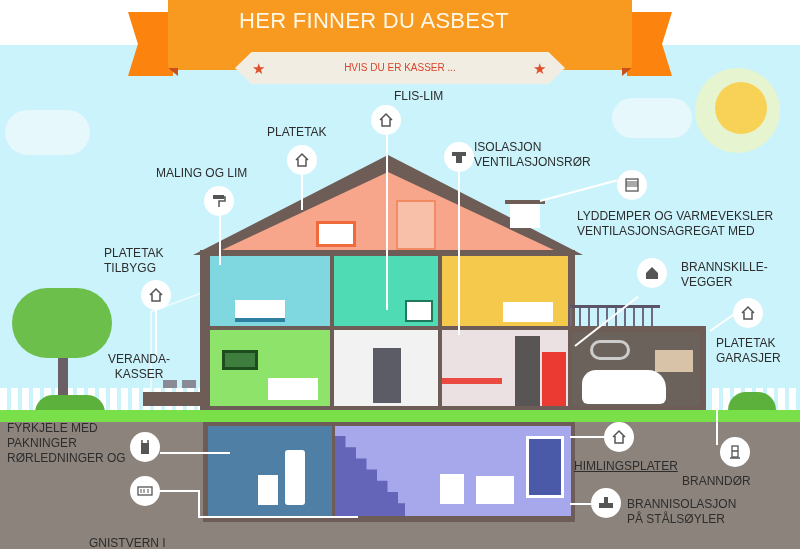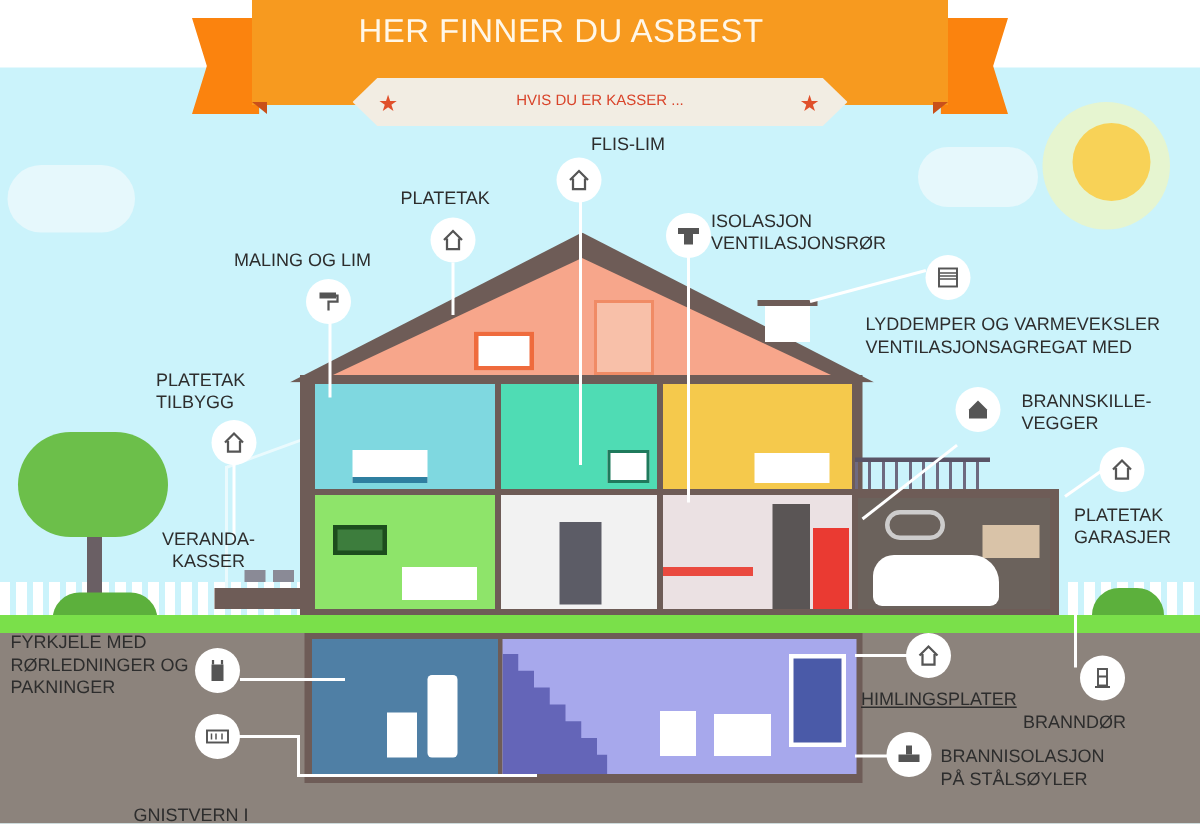--- a/index.html
+++ b/index.html
@@ -214,22 +214,22 @@
 <div class="abs label" style="left:716px;top:336px;">
   <div>PLATETAK</div>
   <div>GARASJER</div>
 </div>
 <div class="abs label" style="left:108px;top:352px;text-align:center;">
   <div>VERANDA-</div>
   <div>KASSER</div>
 </div>
 <div class="abs label" style="left:7px;top:421px;">
   <div>FYRKJELE MED</div>
+  <div>PAKNINGER</div>
   <div>RØRLEDNINGER OG</div>
-  <div>PAKNINGER</div>
 </div>
 <div class="abs label" style="left:89px;top:536px;">
   <div>GNISTVERN I</div>
   <div>EL-SKAP</div>
 </div>
 <div class="abs label" style="left:574px;top:459px;text-decoration:underline;">HIMLINGSPLATER</div>
 <div class="abs label" style="left:682px;top:474px;">BRANNDØR</div>
 <div class="abs label" style="left:627px;top:497px;">
   <div>BRANNISOLASJON</div>
   <div>PÅ STÅLSØYLER</div>

